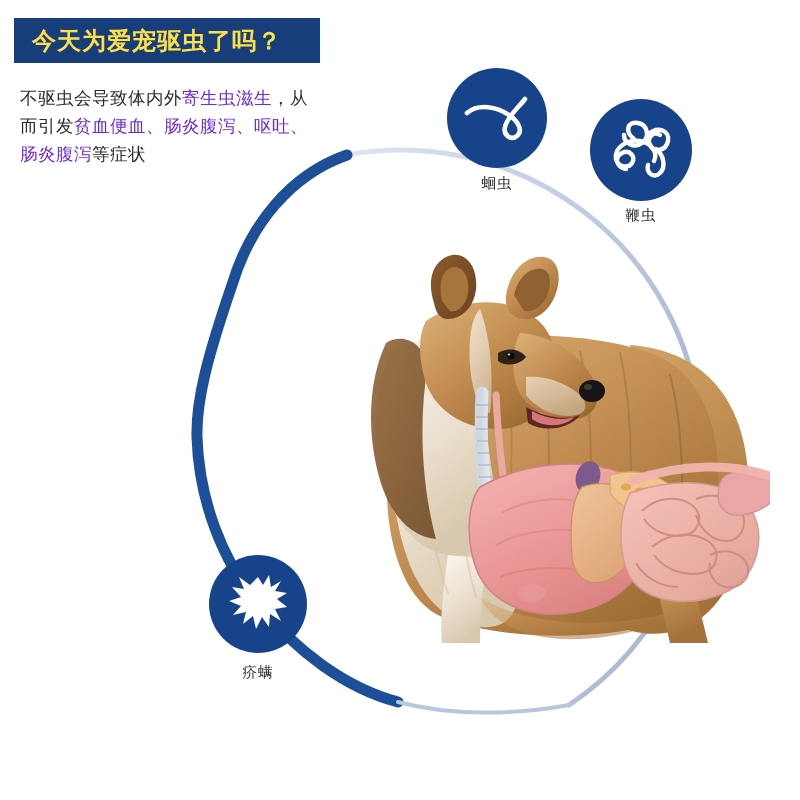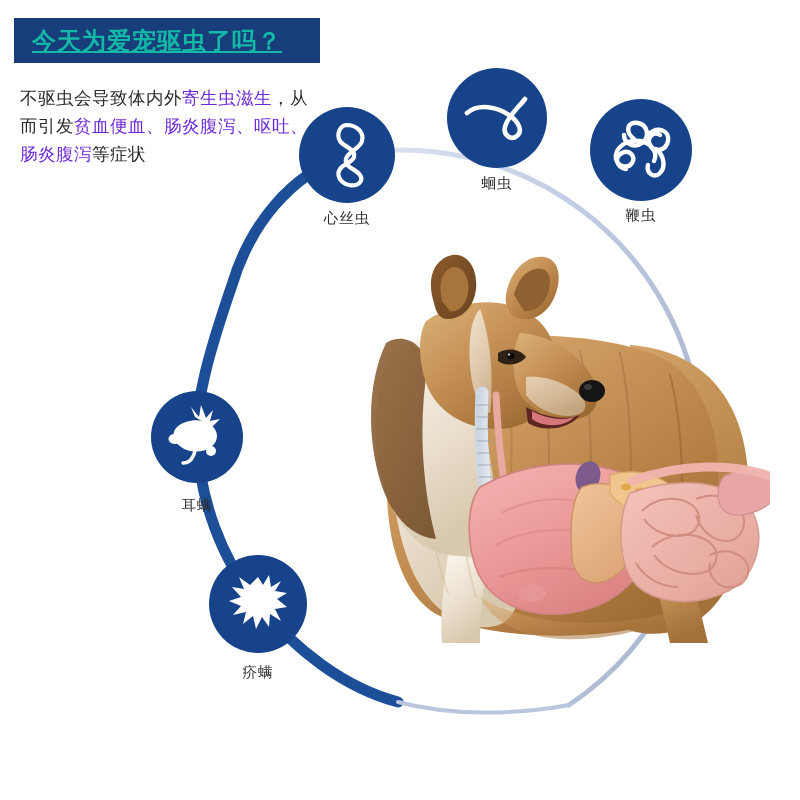--- a/index.html
+++ b/index.html
@@ -18,27 +18,26 @@
   
   .title-banner {
     position: absolute;
     left: 14px; top: 18px;
     width: 306px; height: 45px;
     background: #173d7a;
     display: flex; align-items: center;
     padding-left: 18px;
   }
   .title-banner .title-text {
-    color: #14b8a6;
+    color: #fde047;
     font-size: 24px;
     font-weight: 700;
     letter-spacing: 1px;
     line-height: 1;
     white-space: nowrap;
-    text-decoration: underline;
   }
 
   
   .body-copy {
     position: absolute;
     left: 20px; top: 84px;
     width: 300px;
     font-size: 17.5px;
     line-height: 28px;
     color: #2b2b2b;
@@ -294,30 +293,20 @@
   </svg>
 
   <div class="title-banner">
     <span class="title-text">今天为爱宠驱虫了吗？</span>
   </div>
 
   <div class="body-copy">
     <span>不驱虫会导致体内外</span><span class="hl">寄生虫滋生</span><span>，从</span><span>而引发</span><span class="hl">贫血便血、肠炎腹泻、呕吐、</span><span class="hl">肠炎腹泻</span><span>等症状</span>
   </div>
 
-  <div class="node" style="left:299px; top:107px;">
-    <div class="bubble" style="width:96px;height:96px;">
-      <svg width="62" height="72" viewBox="0 0 62 72">
-        <path d="M30 6 C 42 6 48 14 46 22 C 44 30 32 32 30 40 C 28 48 40 50 44 56
-                 C 48 62 42 68 33 66 C 24 64 20 56 24 50 C 28 44 36 44 38 38
-                 C 40 30 28 28 24 22 C 20 15 24 7 30 6 Z" fill="none" stroke="#ffffff" stroke-width="4.2" stroke-linecap="round" stroke-linejoin="round"></path>
-      </svg>
-    </div>
-    <span class="node-label" style="top:102px;">心丝虫</span>
-  </div>
 
   <div class="node" style="left:447px; top:68px;">
     <div class="bubble" style="width:100px;height:100px;">
       <svg width="72" height="62" viewBox="0 0 72 62">
         <path d="M6 26 C 18 16 36 20 48 28 C 58 35 62 44 56 49
                  C 50 54 42 48 44 40 C 46 30 58 20 64 12" fill="none" stroke="#ffffff" stroke-width="4.6" stroke-linecap="round" stroke-linejoin="round"></path>
       </svg>
     </div>
     <span class="node-label" style="top:106px;">蛔虫</span>
   </div>
@@ -329,33 +318,20 @@
                  C 10 32 24 24 36 26 C 48 28 54 38 50 46" fill="none" stroke="#ffffff" stroke-width="4.4" stroke-linecap="round" stroke-linejoin="round"></path>
         <path d="M30 24 C 20 16 24 6 34 8 C 44 10 46 22 38 28 C 30 34 20 28 20 20" fill="none" stroke="#ffffff" stroke-width="4.4" stroke-linecap="round" stroke-linejoin="round"></path>
         <path d="M44 20 C 54 10 66 16 64 26 C 62 36 50 38 46 30 C 42 22 50 16 56 20" fill="none" stroke="#ffffff" stroke-width="4.4" stroke-linecap="round" stroke-linejoin="round"></path>
         <path d="M52 34 C 60 40 62 52 56 58 C 50 64 42 58 44 50" fill="none" stroke="#ffffff" stroke-width="4.4" stroke-linecap="round" stroke-linejoin="round"></path>
       </svg>
     </div>
     <span class="node-label" style="top:107px;">鞭虫</span>
   </div>
 
 
-  <div class="node" style="left:151px; top:391px;">
-    <div class="bubble" style="width:92px;height:92px;">
-      <svg width="64" height="64" viewBox="0 0 64 64">
-        <path d="M30 12 L 26 2 L 34 12 L 36 0 L 41 13 L 48 5 L 45 16 L 55 14 L 47 22 Z" fill="#ffffff"></path>
-        <path d="M46 20 C 54 26 54 36 46 42 C 38 48 24 48 16 42
-                 C 8 36 6 28 12 22 C 18 16 30 14 38 16 Z" fill="#ffffff"></path>
-        <path d="M14 28 C 6 28 2 32 4 36 C 6 40 14 40 18 36 Z" fill="#ffffff"></path>
-        <circle cx="46" cy="46" r="5" fill="#ffffff"></circle>
-        <path d="M30 46 C 28 54 24 58 18 58" fill="none" stroke="#ffffff" stroke-width="3.4" stroke-linecap="round"></path>
-      </svg>
-    </div>
-    <span class="node-label" style="top:105px;">耳螨</span>
-  </div>
 
   <div class="node" style="left:209px; top:555px;">
     <div class="bubble" style="width:98px;height:98px;">
       <svg width="70" height="70" viewBox="0 0 70 70">
         <path d="M35 8
                  L 40 16 L 46 6 L 48 18 L 58 12 L 52 22 L 64 24 L 54 30
                  L 64 38 L 52 40 L 58 52 L 47 45 L 46 58 L 39 48
                  L 33 60 L 30 47 L 20 55 L 23 43 L 10 46 L 18 37
                  L 6 32 L 18 28 L 9 18 L 21 20 L 16 8 L 27 16 Z" fill="#ffffff"></path>
         <circle cx="35" cy="32" r="15" fill="#ffffff"></circle>

